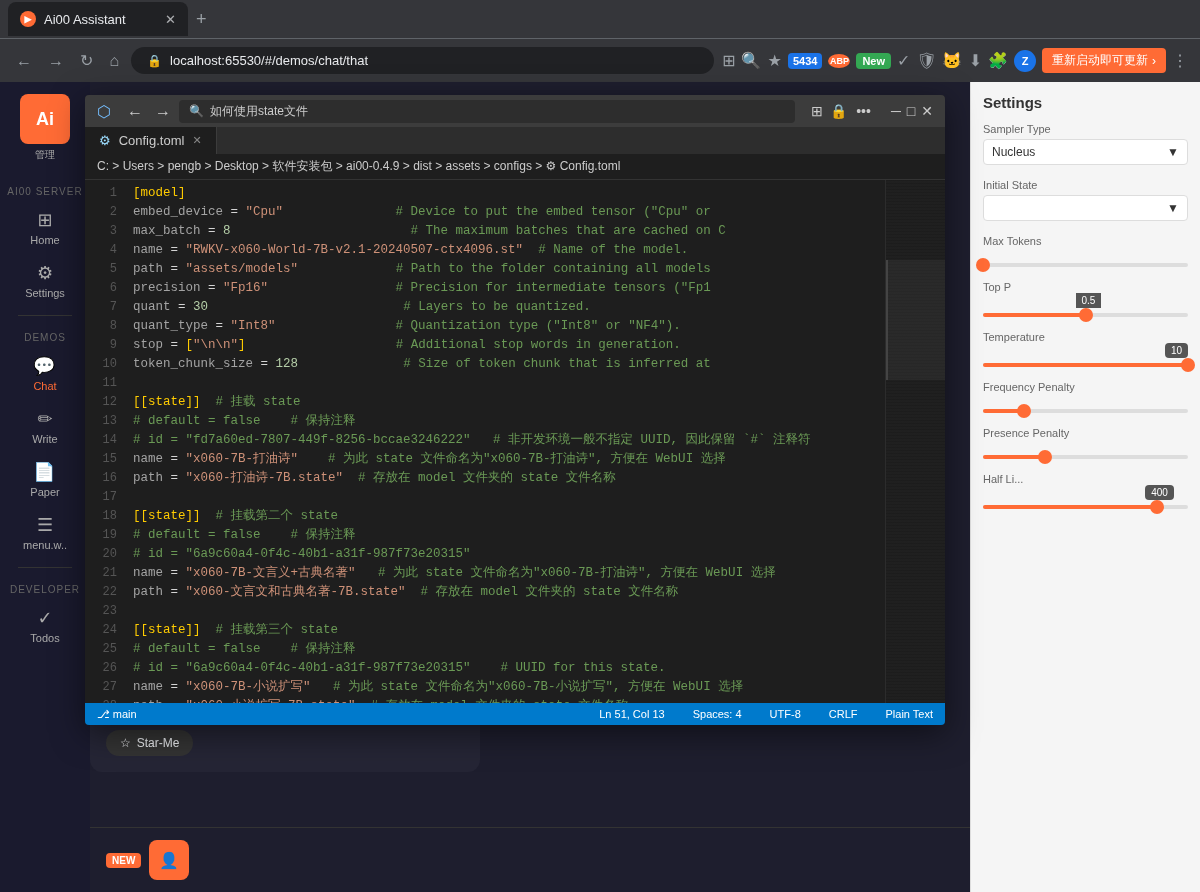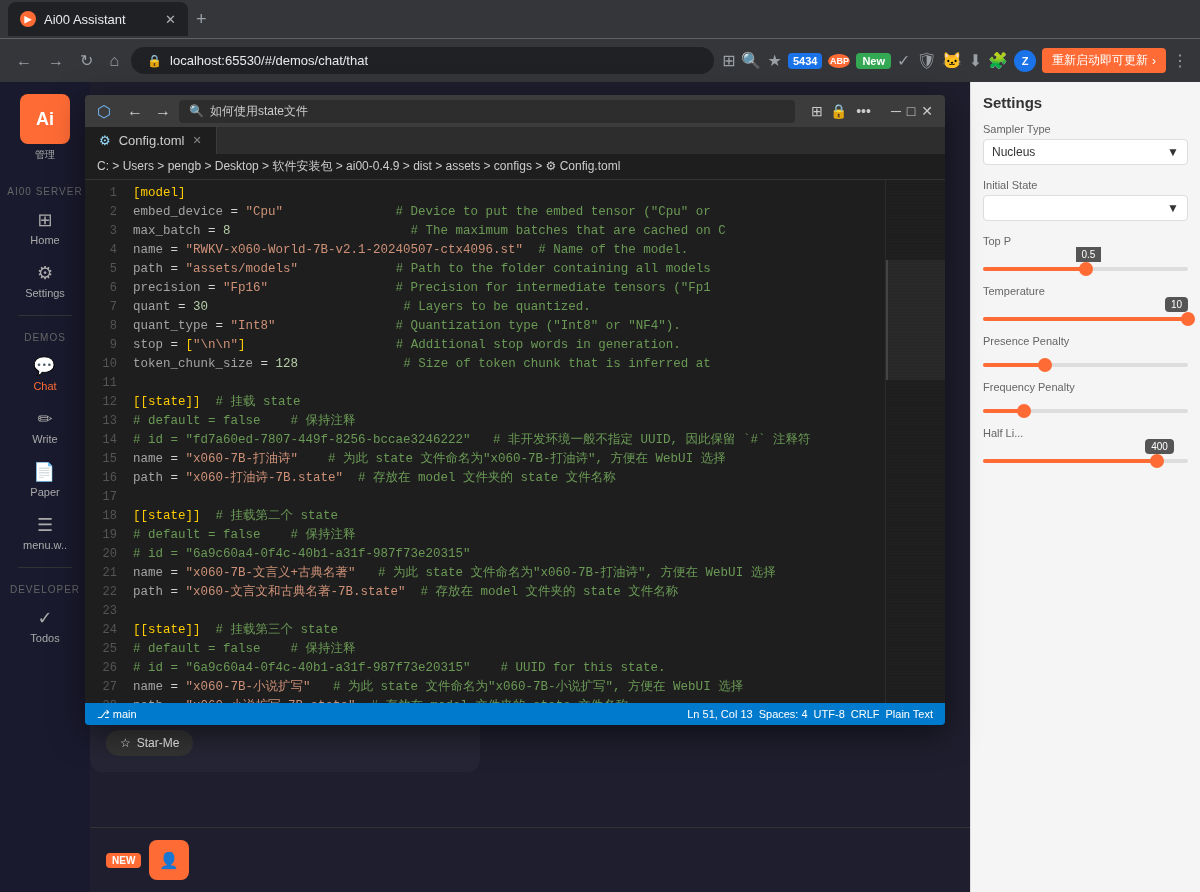--- a/index.html
+++ b/index.html
@@ -69,21 +69,21 @@
     .vscode-breadcrumb { background: #1e1e1e; padding: 4px 12px; font-size: 12px; color: #888; border-bottom: 1px solid #333; }
     .vscode-breadcrumb span { color: #ccc; }
     .vscode-tab-bar { background: #2d2d2d; display: flex; align-items: center; padding: 0; }
     .vscode-tab { background: #1e1e1e; padding: 6px 14px; color: #ccc; font-size: 13px; display: flex; align-items: center; gap: 8px; border-right: 1px solid #3c3c3c; cursor: pointer; }
     .vscode-tab-close { opacity: 0.6; font-size: 11px; cursor: pointer; }
     .vscode-content { display: flex; flex: 1; overflow: hidden; }
     .vscode-gutter { width: 40px; background: #1e1e1e; padding-top: 4px; text-align: right; padding-right: 8px; }
     .line-num { font-size: 12px; color: #555; line-height: 19px; font-family: 'Consolas', 'Courier New', monospace; }
     .vscode-code { flex: 1; background: #1e1e1e; padding: 4px 0 4px 8px; overflow: auto; font-family: 'Consolas', 'Courier New', monospace; font-size: 12.5px; line-height: 19px; color: #d4d4d4; white-space: pre; }
     .vscode-statusbar { background: #007acc; height: 22px; display: flex; align-items: center; padding: 0 12px; gap: 12px; font-size: 11px; color: white; border-radius: 0 0 4px 4px; }
-    .vscode-statusbar-right { margin-left: auto; display: flex; gap: 6px; }
+    .vscode-statusbar-right { margin-left: auto; display: flex; gap: 28px; }
     .c-key { color: #a3a3a3; }
     .c-eq { color: #d4d4d4; }
     .c-str { color: #ce9178; }
     .c-num { color: #b5cea8; }
     .c-comment { color: #6a9955; }
     .c-bracket { color: #ffcc00; }
 
     
     .vscode-minimap { width: 60px; background: #1a1a1a; border-left: 1px solid #333; opacity: 0.7; }
   </style>
@@ -340,20 +340,29 @@
     </div>
 
     <div class="panel-section">
       <div class="panel-label">Initial State</div>
       <div class="panel-select">
         <span></span>
         <span>▼</span>
       </div>
     </div>
 
+    <div class="panel-section">
+      <div class="panel-label">Max Tokens</div>
+      <div style="position:relative;margin-top:16px;">
+        <div class="slider-track">
+          <div class="slider-fill" style="width:0%;"></div>
+          <div class="slider-thumb" style="left:calc(0% - 7px);"></div>
+        </div>
+      </div>
+    </div>
 
     <div class="panel-section">
       <div class="panel-label">Top P</div>
       <div style="position:relative;margin-top:20px;">
         <div style="position:absolute;top:-20px;left:calc(50% - 10px);">
           <div style="background:#555;color:white;border-radius:0;padding:2px 6px;font-size:10px;">
             <span>0.5</span>
           </div>
         </div>
         <div class="slider-track">
@@ -372,35 +381,35 @@
           </div>
         </div>
         <div class="slider-track">
           <div class="slider-fill" style="width:100%;"></div>
           <div class="slider-thumb" style="left:calc(100% - 7px);"></div>
         </div>
       </div>
     </div>
 
     <div class="panel-section">
+      <div class="panel-label">Frequency Penalty</div>
+      <div style="position:relative;margin-top:16px;">
+        <div class="slider-track">
+          <div class="slider-fill" style="width:20%;"></div>
+          <div class="slider-thumb" style="left:calc(20% - 7px);"></div>
+        </div>
+      </div>
+    </div>
+
+    <div class="panel-section">
       <div class="panel-label">Presence Penalty</div>
       <div style="position:relative;margin-top:16px;">
         <div class="slider-track">
           <div class="slider-fill" style="width:30%;"></div>
           <div class="slider-thumb" style="left:calc(30% - 7px);"></div>
-        </div>
-      </div>
-    </div>
-
-    <div class="panel-section">
-      <div class="panel-label">Frequency Penalty</div>
-      <div style="position:relative;margin-top:16px;">
-        <div class="slider-track">
-          <div class="slider-fill" style="width:20%;"></div>
-          <div class="slider-thumb" style="left:calc(20% - 7px);"></div>
         </div>
       </div>
     </div>
 
     <div class="panel-section">
       <div class="panel-label">Half Li...</div>
       <div style="position:relative;margin-top:20px;">
         <div style="position:absolute;top:-20px;left:calc(85% - 12px);">
           <div style="background:#555;color:white;border-radius:4px;padding:2px 6px;font-size:10px;">
             <span>400</span>

